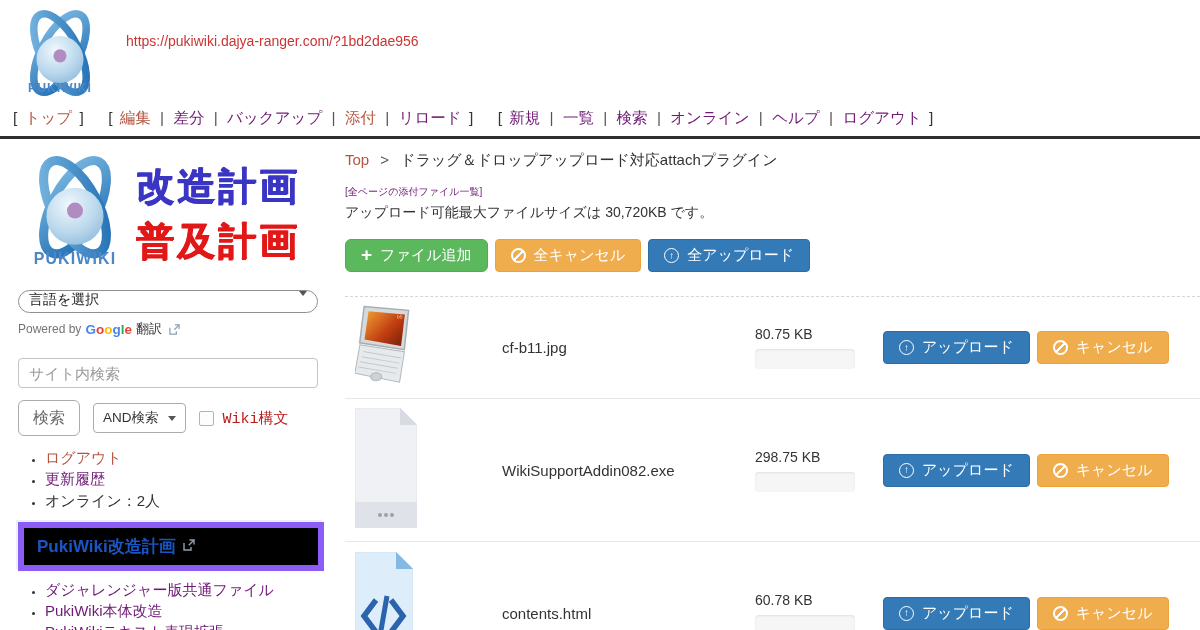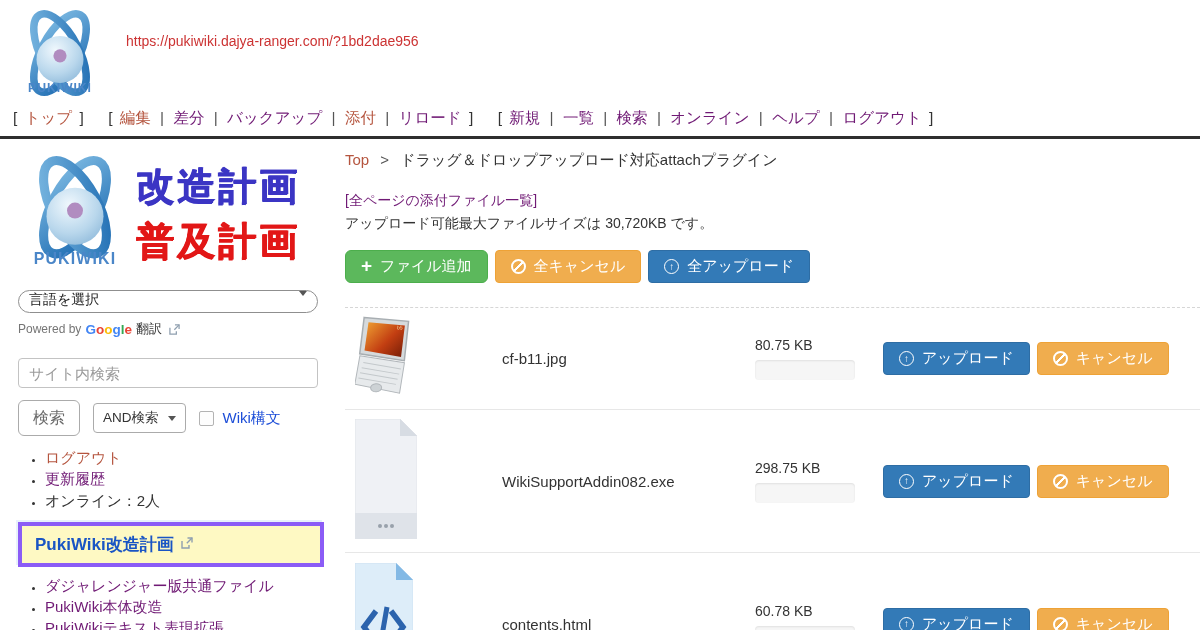--- a/index.html
+++ b/index.html
@@ -53,36 +53,36 @@
     border-radius:4px; padding:0 10px; font-size:15px; color:#333; outline:none;
     font-family:inherit; }
   .search-input::placeholder { color:#9a9a9a; }
 
   .search-row { margin-top:12px; display:flex; align-items:center; gap:13px; }
   .btn-search { width:62px; height:36px; background:#fff; border:1px solid #ababab;
     border-radius:6px; font-size:16px; color:#6b6b6b; font-family:inherit; cursor:pointer; }
   .and-select { height:30px; border:1px solid #ababab; border-radius:4px; padding:0 9px;
     display:flex; align-items:center; gap:9px; font-size:13.5px; color:#333; background:#fff; }
   .cbx { width:15px; height:15px; border:1px solid #b3b3b3; border-radius:2px; background:#fdfdfd; }
-  .cbx-label { font-size:15px; color:#1d4ed8; margin-left:-4px; }
+  .cbx-label { font-size:15px; color:#b91c1c; margin-left:-4px;font-family:Liberation Mono, monospace; }
 
   .sidelist { margin:13px 0 0 0; padding-left:27px; font-size:15px; line-height:1.26; }
   .sidelist li { margin:2.5px 0; }
   .sidelist li::marker { font-size:11px; }
 
-  .pkbox { width:306px; margin-top:11px; border:4px solid #8b5cf6; background:#fef9c3;
+  .pkbox { width:306px; margin-top:11px; border:6px solid #8b5cf6; background:#000000;
     padding:7px 0 7px 13px; box-shadow:-2px -2px 0 #e8f1fb; }
   .pkbox a { font-size:17px; font-weight:bold; color:#1a55c4; }
 
   .ext { margin-left:3px; vertical-align:1px; }
 
   
   .breadcrumb { font-size:15px; color:#333; margin-top:2px; }
   .breadcrumb .bsep { color:#555; margin:0 7px; }
-  .attach-link { display:inline-block; margin-top:22px; font-size:14px; }
+  .attach-link { display:inline-block; margin-top:15px; font-size:10px; }
   .maxsize { margin-top:5px; font-size:14px; color:#333; }
 
   .toolbar { margin-top:17px; display:flex; gap:7px; }
   .btn { display:inline-flex; align-items:center; gap:8px; font-size:15px; color:#fff;
     padding:0 15px; height:33px; border-radius:4px; border:1px solid transparent;
     font-family:inherit; cursor:pointer; }
   .btn-green { background:#5cb85c; border-color:#4cae4c;border-radius:6px; }
   .btn-blue { background:#337ab7; border-color:#2e6da4; }
   .btn-orange { background:#f0ad4e; border-color:#eea236; }
 

